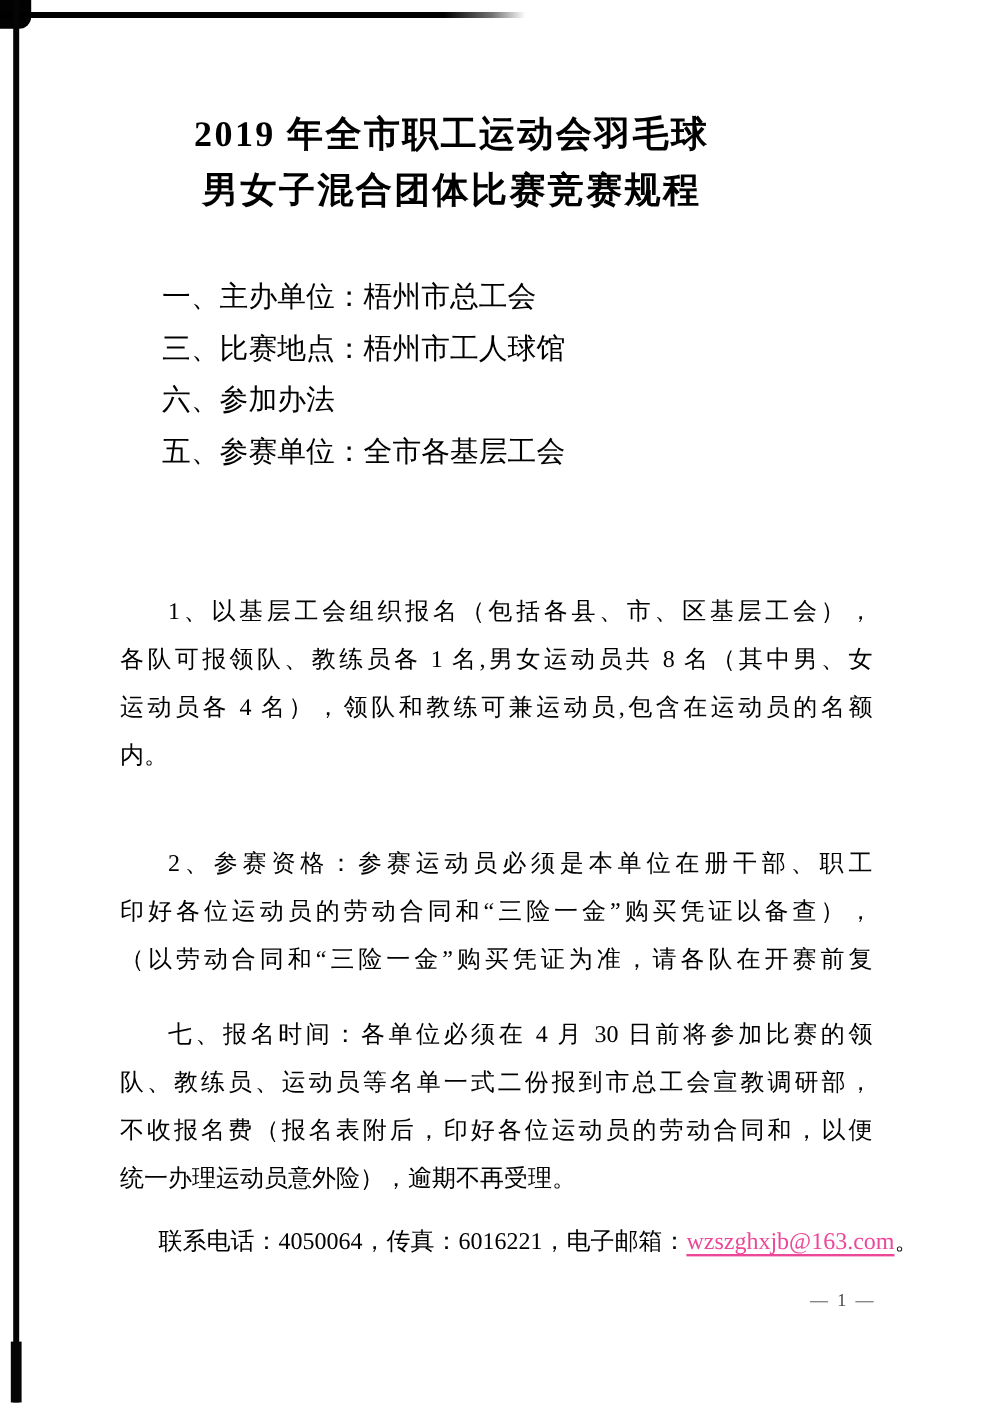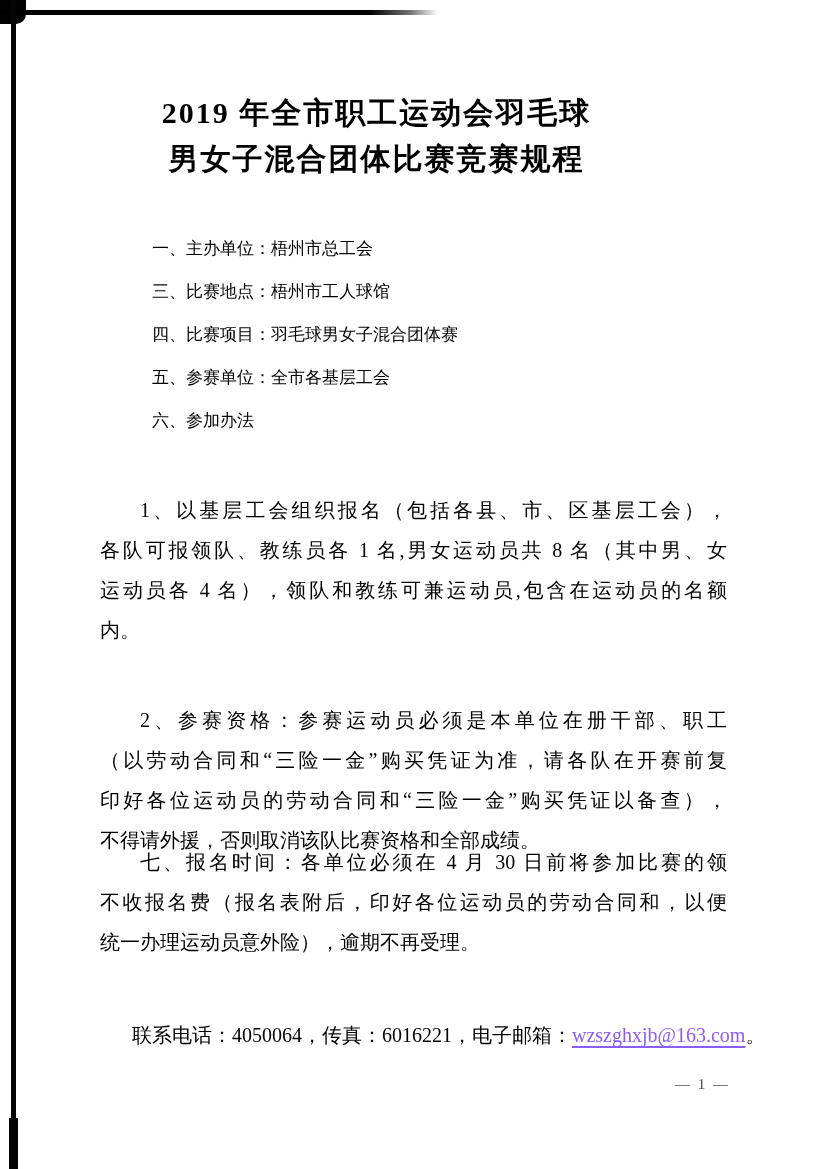--- a/index.html
+++ b/index.html
@@ -52,23 +52,23 @@
     text-align: center;
     font-weight: bold;
     font-size: 30px;
     line-height: 46px;
     letter-spacing: 2px;
     white-space: nowrap;
   }
 
   .items-block {
     position: absolute;
-    left: 112px; top: 227px;
+    left: 95px; top: 227px;
     width: 640px;
-    font-size: 17px;
+    font-size: 24px;
     line-height: 43px;
     white-space: nowrap;
   }
   .item { padding-left: 40px; }
 
   .para {
     position: absolute;
     left: 100px;
     width: 627px;
     font-size: 20px;
@@ -91,21 +91,21 @@
     left: 100px; top: 1015px;
     width: 680px;
     font-size: 20px;
     line-height: 40px;
     text-indent: 32px;
     white-space: nowrap;
   }
   .email {
     text-decoration: underline;
     text-underline-offset: 4px;
-    color: #8b5cf6;
+    color: #ec4899;
   }
 
   .footer-pagenum {
     position: absolute;
     top: 1076px;
     right: 96px;
     font-size: 15px;
     color: #4a4a4a;
     letter-spacing: 2px;
     white-space: nowrap;
@@ -122,41 +122,40 @@
   <div class="scan-left-thick"></div>
 
   <div class="title-block">
     <div>2019 年全市职工运动会羽毛球</div>
     <div>男女子混合团体比赛竞赛规程</div>
   </div>
 
   <div class="items-block">
     <div class="item">一、主办单位：梧州市总工会</div>
     <div class="item">三、比赛地点：梧州市工人球馆</div>
-    <div class="item">四、比赛项目：羽毛球男女子混合团体赛</div>
+    <div class="item">六、参加办法</div>
     <div class="item">五、参赛单位：全市各基层工会</div>
-    <div class="item">六、参加办法</div>
   </div>
 
   <div class="para para-1">
     <div class="pline first">1、以基层工会组织报名（包括各县、市、区基层工会），</div>
     <div class="pline">各队可报领队、教练员各 1 名,男女运动员共 8 名（其中男、女</div>
     <div class="pline">运动员各 4 名），领队和教练可兼运动员,包含在运动员的名额</div>
     <div class="pline last">内。</div>
   </div>
 
   <div class="para para-2">
     <div class="pline first">2、参赛资格：参赛运动员必须是本单位在册干部、职工</div>
+    <div class="pline">印好各位运动员的劳动合同和“三险一金”购买凭证以备查），</div>
     <div class="pline">（以劳动合同和“三险一金”购买凭证为准，请各队在开赛前复</div>
-    <div class="pline">印好各位运动员的劳动合同和“三险一金”购买凭证以备查），</div>
-    <div class="pline last">不得请外援，否则取消该队比赛资格和全部成绩。</div>
   </div>
 
   <div class="para para-3">
     <div class="pline first">七、报名时间：各单位必须在 4 月 30 日前将参加比赛的领</div>
+    <div class="pline">队、教练员、运动员等名单一式二份报到市总工会宣教调研部，</div>
     <div class="pline">不收报名费（报名表附后，印好各位运动员的劳动合同和，以便</div>
     <div class="pline last">统一办理运动员意外险），逾期不再受理。</div>
   </div>
 
   <div class="contact-line">
     <span>联系电话：4050064，传真：6016221，电子邮箱：</span><span class="email">wzszghxjb@163.com</span><span>。</span>
   </div>
 
   <div class="footer-pagenum">— 1 —</div>
 

